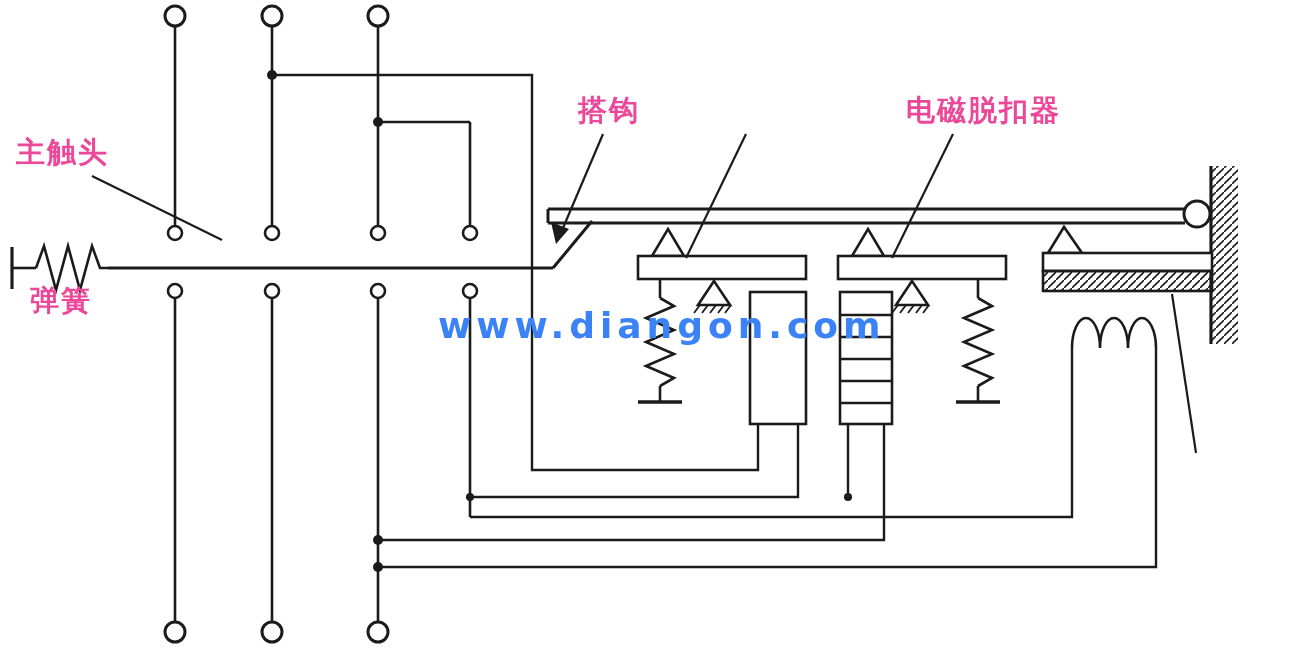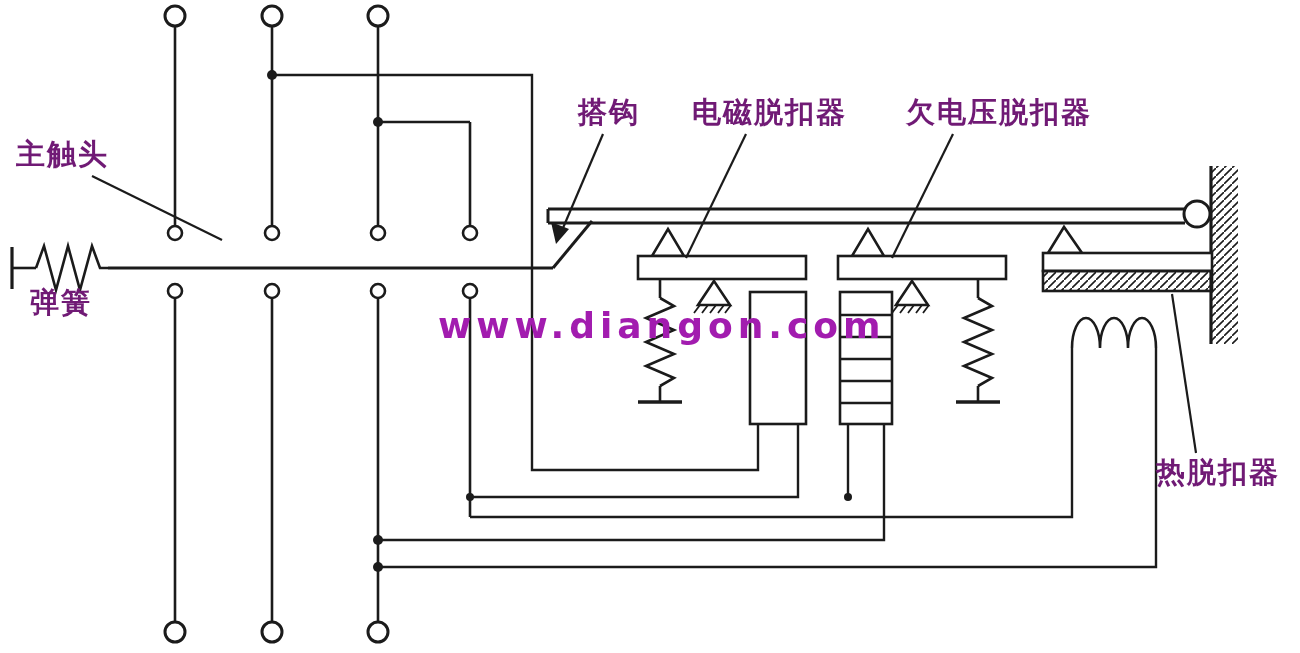--- a/index.html
+++ b/index.html
@@ -2,26 +2,26 @@
 <html><head>
 <meta charset="utf-8">
 <style>
   html,body{margin:0;padding:0;background:#ffffff;}
   .stage{
     position:relative;width:1300px;height:653px;background:#ffffff;
     font-family:"DejaVu Sans",sans-serif;overflow:hidden;
   }
   svg.circuit{position:absolute;left:0;top:0;}
   .lbl{
-    position:absolute;color:#701a75;font-weight:700;font-size:29px;
-    letter-spacing:2px;white-space:nowrap;line-height:1;
+    position:absolute;color:#ec4899;font-weight:700;font-size:29px;
+    letter-spacing:2px;white-space:nowrap;line-height:1;font-family:Liberation Mono, monospace;
   }
   .watermark{
     position:absolute;left:438px;top:308px;font-size:36px;font-weight:800;
-    letter-spacing:5px;color:#a21caf;line-height:1;
+    letter-spacing:5px;color:#3b82f6;line-height:1;
   }
 </style>
 </head>
 <body>
 
 <div class="stage">
 
   <svg class="circuit" width="1300" height="653" viewBox="0 0 1300 653">
     <defs>
       <pattern id="hatch" width="8" height="8" patternUnits="userSpaceOnUse">
@@ -153,18 +153,16 @@
       </g>
       <line x1="746" y1="134" x2="686" y2="258"></line>
       <line x1="953" y1="134" x2="892" y2="258"></line>
       <line x1="1196" y1="453" x2="1172" y2="294"></line>
     </g>
   </svg>
 
   <div class="lbl" style="left:16px;top:140px">主触头</div>
   <div class="lbl" style="left:30px;top:288px">弹簧</div>
   <div class="lbl" style="left:578px;top:98px">搭钩</div>
-  <div class="lbl" style="left:692px;top:98px">电磁脱扣器</div>
-  <div class="lbl" style="left:906px;top:98px">欠电压脱扣器</div>
-  <div class="lbl" style="left:1156px;top:458px">热脱扣器</div>
+  <div class="lbl" style="left:906px;top:98px">电磁脱扣器</div>
 
   <div class="watermark">www.diangon.com</div>
 </div>
 
 </body></html>

